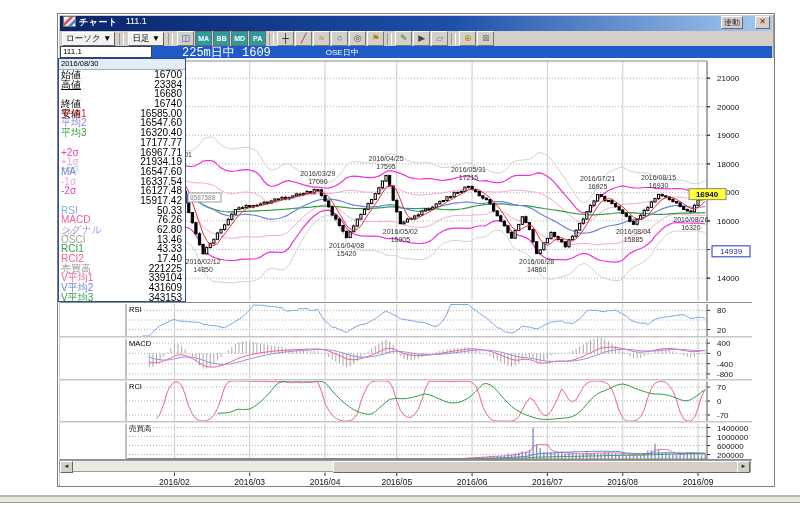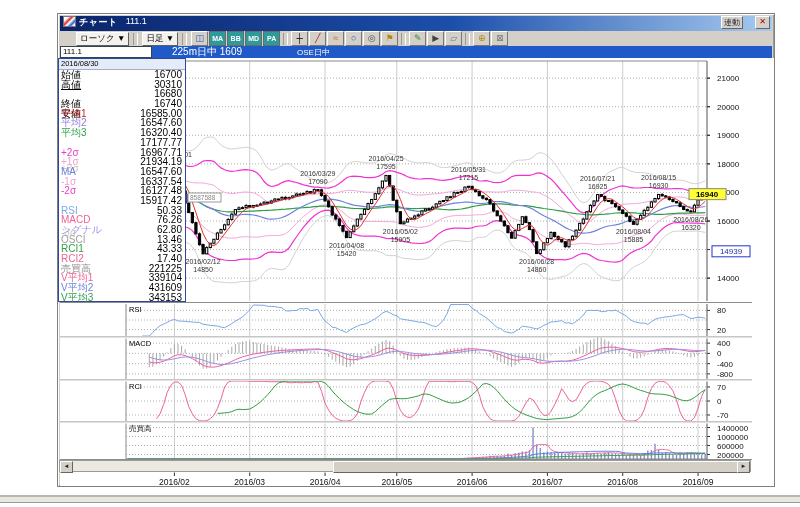--- a/index.html
+++ b/index.html
@@ -9,29 +9,29 @@
   
   .titlebar{position:absolute;left:2px;top:2px;right:2px;height:15px;
             background:linear-gradient(to right,#0a246a,#1c4faa 55%,#a6caf0);display:flex;align-items:flex-start;}
   .title-icon{width:11px;height:9px;margin:0 3px;background:linear-gradient(135deg,#fff 20%,#d33 40%,#fff 55%,#36c 75%,#fff 90%);border:1px solid #777;}
   .title-text{color:#fff;font-size:9px;font-weight:bold;letter-spacing:.5px;}
   .title-num{color:#fff;font-size:9px;margin-left:8px;}
   .title-right{margin-left:auto;display:flex;align-items:center;gap:12px;margin-right:2px;}
   .linked-btn{font-size:8px;color:#223;background:#d4d0c8;border:1px solid;border-color:#fff #666 #666 #fff;padding:0 2px;height:11px;line-height:11px;}
   .close-btn{font-size:8px;color:#a00;background:#d4d0c8;border:1px solid;border-color:#fff #666 #666 #fff;width:13px;height:11px;line-height:10px;text-align:center;font-weight:bold;}
   
-  .toolbar{position:absolute;left:2px;top:17px;right:2px;height:15px;background:#d4d0c8;display:flex;align-items:center;gap:2px;padding-left:16px;}
+  .toolbar{position:absolute;left:2px;top:17px;right:2px;height:15px;background:#d4d0c8;display:flex;align-items:center;gap:2px;padding-left:2px;}
   .combo{font-size:8.5px;background:#f4f2ee;border:1px solid;border-color:#fff #5f5f5f #5f5f5f #fff;height:12px;line-height:11px;padding:0 3px;white-space:nowrap;}
   .tb-sep{width:3px;height:12px;border-left:1px solid #9a9a9a;border-right:1px solid #fff;margin:0 2px;}
   .tb-icon{width:15px;height:13px;font-size:9px;line-height:12px;text-align:center;background:#d4d0c8;border:1px solid;border-color:#fff #777 #777 #fff;padding:0;overflow:hidden;}
   .tb-badge{font-size:7px;font-weight:bold;color:#fff;background:#2e9a9a;width:15px;height:13px;line-height:13px;text-align:center;border:1px solid #6a6a6a;overflow:hidden;}
   
   .infobar{position:absolute;left:2px;top:32px;right:2px;height:12px;background:#1f5ac8;display:flex;align-items:center;}
   .sym-input{width:86px;height:10px;background:#fff;border:1px solid #345;font-size:8px;line-height:10px;padding:0 2px;color:#000;}
-  .info-text{color:#fff;font-size:10px;margin-left:20px;white-space:nowrap;}
+  .info-text{color:#fff;font-size:12px;margin-left:30px;white-space:nowrap;font-family:Liberation Mono, monospace;}
   .info-text2{color:#fff;font-size:8px;margin-left:55px;white-space:nowrap;}
   
   #chart-host{position:absolute;left:2px;top:44px;width:714px;height:428px;background:#fff;}
   
   #data-panel{position:absolute;left:0px;top:44px;width:128px;height:244px;background:#fff;border:1px solid #2d4a9a;box-sizing:border-box;z-index:5;}
   .dp-head{height:10px;line-height:10px;font-size:7.5px;padding-left:2px;background:#e4ecf8;border-bottom:1px solid #aac;color:#000;}
   .dp-row{height:9.7px;line-height:9.7px;font-size:10px;display:flex;justify-content:space-between;padding:0 3px 0 2px;}
   .dp-v{color:#000;}
   
   .hscroll{position:absolute;left:1px;top:446px;width:692px;height:12px;background:#ece9e2;border:1px solid #9a9a9a;box-sizing:border-box;z-index:4;}
@@ -957,21 +957,21 @@
 
     <div id="data-panel">
       <div class="dp-head">2016/08/30</div>
       <div id="dp-rows">
           <div class="dp-row">
             <span style="color: rgb(0, 0, 0);">始値</span>
             <span class="dp-v">16700</span>
           </div>
           <div class="dp-row">
             <span style="color: rgb(0, 0, 0); text-decoration: underline;">高値</span>
-            <span class="dp-v">30310</span>
+            <span class="dp-v">23384</span>
           </div>
           <div class="dp-row">
             <span style="color: rgb(0, 0, 0); margin-top: 20px;">安値</span>
             <span class="dp-v">16680</span>
           </div>
           <div class="dp-row">
             <span style="color: rgb(0, 0, 0);">終値</span>
             <span class="dp-v">16740</span>
           </div>
           <div class="dp-row">

